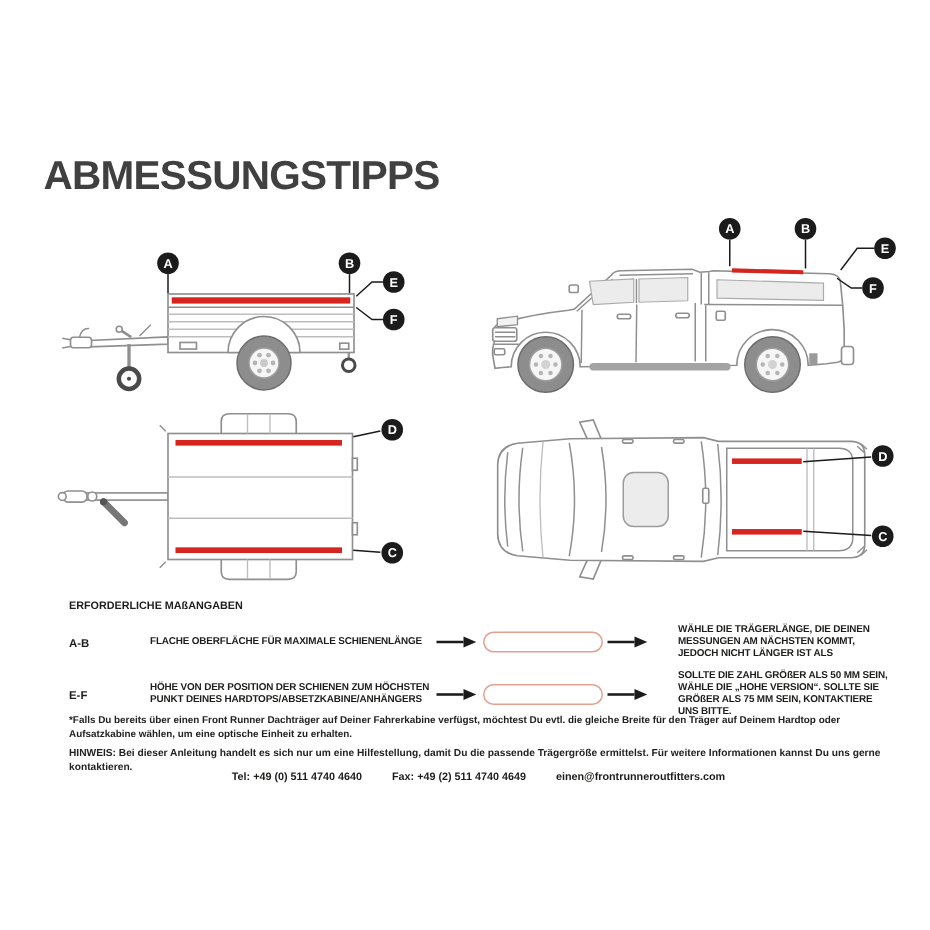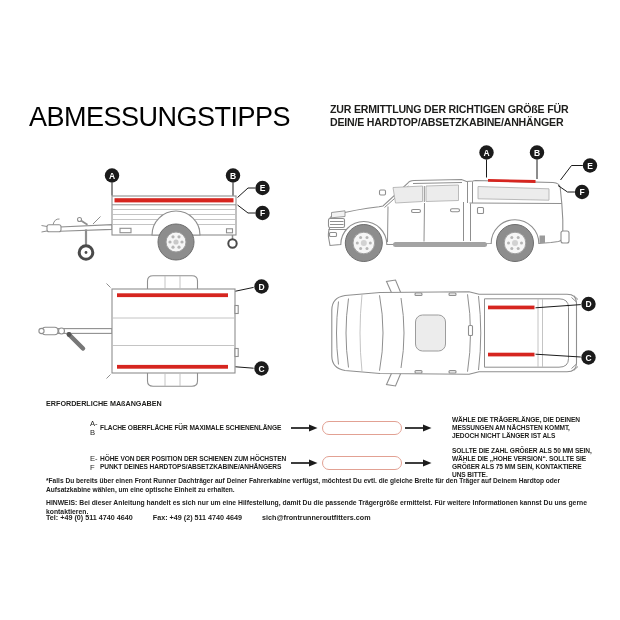--- a/index.html
+++ b/index.html
@@ -1,59 +1,55 @@
 <!DOCTYPE html>
 <html><head>
 <meta charset="utf-8">
 <style>
   html,body{margin:0;padding:0;background:#ffffff;}
   .page{position:relative;width:620px;height:620px;background:#fff;overflow:hidden;
         font-family:"Liberation Sans",sans-serif;color:#1d1d1b;}
-  .title{position:absolute;left:29px;top:102px;font-size:27px;font-weight:400;
-         letter-spacing:-0.5px;color:#000000;white-space:nowrap;}
+  .title{position:absolute;left:29px;top:102px;font-size:27px;font-weight:700;
+         letter-spacing:-0.5px;color:#404040;white-space:nowrap;}
   .subtitle{position:absolute;left:330px;top:103px;width:265px;font-size:10.6px;
             font-weight:700;line-height:12.5px;letter-spacing:-0.2px;}
   .diagram{position:absolute;}
   .d-trailer-side{left:30px;top:150px;}
   .d-trailer-top{left:30px;top:272px;}
   .d-truck-side{left:318px;top:140px;}
   .d-truck-top{left:322px;top:268px;}
   .outline{fill:#ffffff;stroke:#8f8f8f;stroke-width:1.1;}
   .thin{fill:none;stroke:#8f8f8f;stroke-width:1;}
   .faint{fill:none;stroke:#bdbdbd;stroke-width:0.9;}
   .glass{fill:#ececec;stroke:#ababab;stroke-width:0.8;}
   .marker-circle{fill:#1b1b1b;}
   .marker-line{fill:none;stroke:#1b1b1b;stroke-width:1;}
   .marker-text{font:700 8.5px "Liberation Sans",sans-serif;fill:#ffffff;text-anchor:middle;}
   .legend{position:absolute;left:46px;top:399px;width:548px;}
   .legend-heading{display:flex;gap:12px;font-size:7.2px;font-weight:700;margin-bottom:8px;}
   .legend-heading .red{color:#d9261c;}
   .legend-row{display:grid;grid-template-columns:54px 190px 32px 82px 48px 142px;
               align-items:center;margin-bottom:6px;}
-  .row-key{font-size:7.6px;font-weight:400;margin-left:44px;}
+  .row-key{font-size:7.6px;font-weight:700;}
   .row-desc,.row-instr{font-size:6.6px;font-weight:700;line-height:8.2px;letter-spacing:-0.1px;}
   .pill{width:78px;height:12px;border:1.3px solid #e2a193;border-radius:8px;background:#fff;}
   .arrow{display:block;}
   .footnote{position:absolute;left:46px;top:477px;width:546px;font-size:6.6px;
             font-weight:700;line-height:8.6px;color:#222;}
   .hinweis{position:absolute;left:46px;top:499px;width:546px;font-size:6.8px;
            font-weight:700;line-height:8.6px;color:#222;}
   .contact{position:absolute;left:46px;top:513px;width:546px;display:flex;
-           justify-content:flex-start;gap:20px;font-size:7.2px;font-weight:700;}
+           justify-content:center;gap:20px;font-size:7.2px;font-weight:700;}
 </style>
 </head>
 <body>
 
 <div class="page">
 
   <div class="title">ABMESSUNGSTIPPS</div>
-  <div class="subtitle">
-    <div>ZUR ERMITTLUNG DER RICHTIGEN GRÖßE FÜR</div>
-    <div>DEIN/E HARDTOP/ABSETZKABINE/ANHÄNGER</div>
-  </div>
 
   <svg class="diagram d-trailer-side" width="270" height="130" viewBox="0 0 270 130">
     <g>
       <polygon class="outline" points="82,74.6 30,77 30,81.2 82,79.4"></polygon>
       <rect class="outline" x="17" y="74.8" width="14" height="7" rx="2"></rect>
       <path class="thin" d="M 17,76.5 L 11.5,75.5 M 17,81 L 11.5,82"></path>
       <path class="thin" d="M 23,74.8 Q 24.5,68.5 29.5,69"></path>
       <path class="thin" d="M 63,74 L 70.5,66.5"></path>
       <path d="M 56,79.4 V 96.5" stroke="#8f8f8f" stroke-width="2.2" fill="none"></path>
       <path d="M 49.8,69.8 L 57.5,74.8" stroke="#8f8f8f" stroke-width="1.8" fill="none"></path>
@@ -282,16 +278,16 @@
       <span class="row-instr">SOLLTE DIE ZAHL GRÖßER ALS 50 MM SEIN, WÄHLE DIE „HOHE VERSION“. SOLLTE SIE GRÖßER ALS 75 MM SEIN, KONTAKTIERE UNS BITTE.</span>
     </div>
   </div>
 
   <div class="footnote">*Falls Du bereits über einen Front Runner Dachträger auf Deiner Fahrerkabine verfügst, möchtest Du evtl. die gleiche Breite für den Träger auf Deinem Hardtop oder Aufsatzkabine wählen, um eine optische Einheit zu erhalten.</div>
   <div class="hinweis">HINWEIS: Bei dieser Anleitung handelt es sich nur um eine Hilfestellung, damit Du die passende Trägergröße ermittelst. Für weitere Informationen kannst Du uns gerne kontaktieren.</div>
 
   <div class="contact">
     <span>Tel: +49 (0) 511 4740 4640</span>
     <span>Fax: +49 (2) 511 4740 4649</span>
-    <span>sich@frontrunneroutfitters.com</span>
+    <span>einen@frontrunneroutfitters.com</span>
   </div>
 
 </div>
 
 </body></html>

